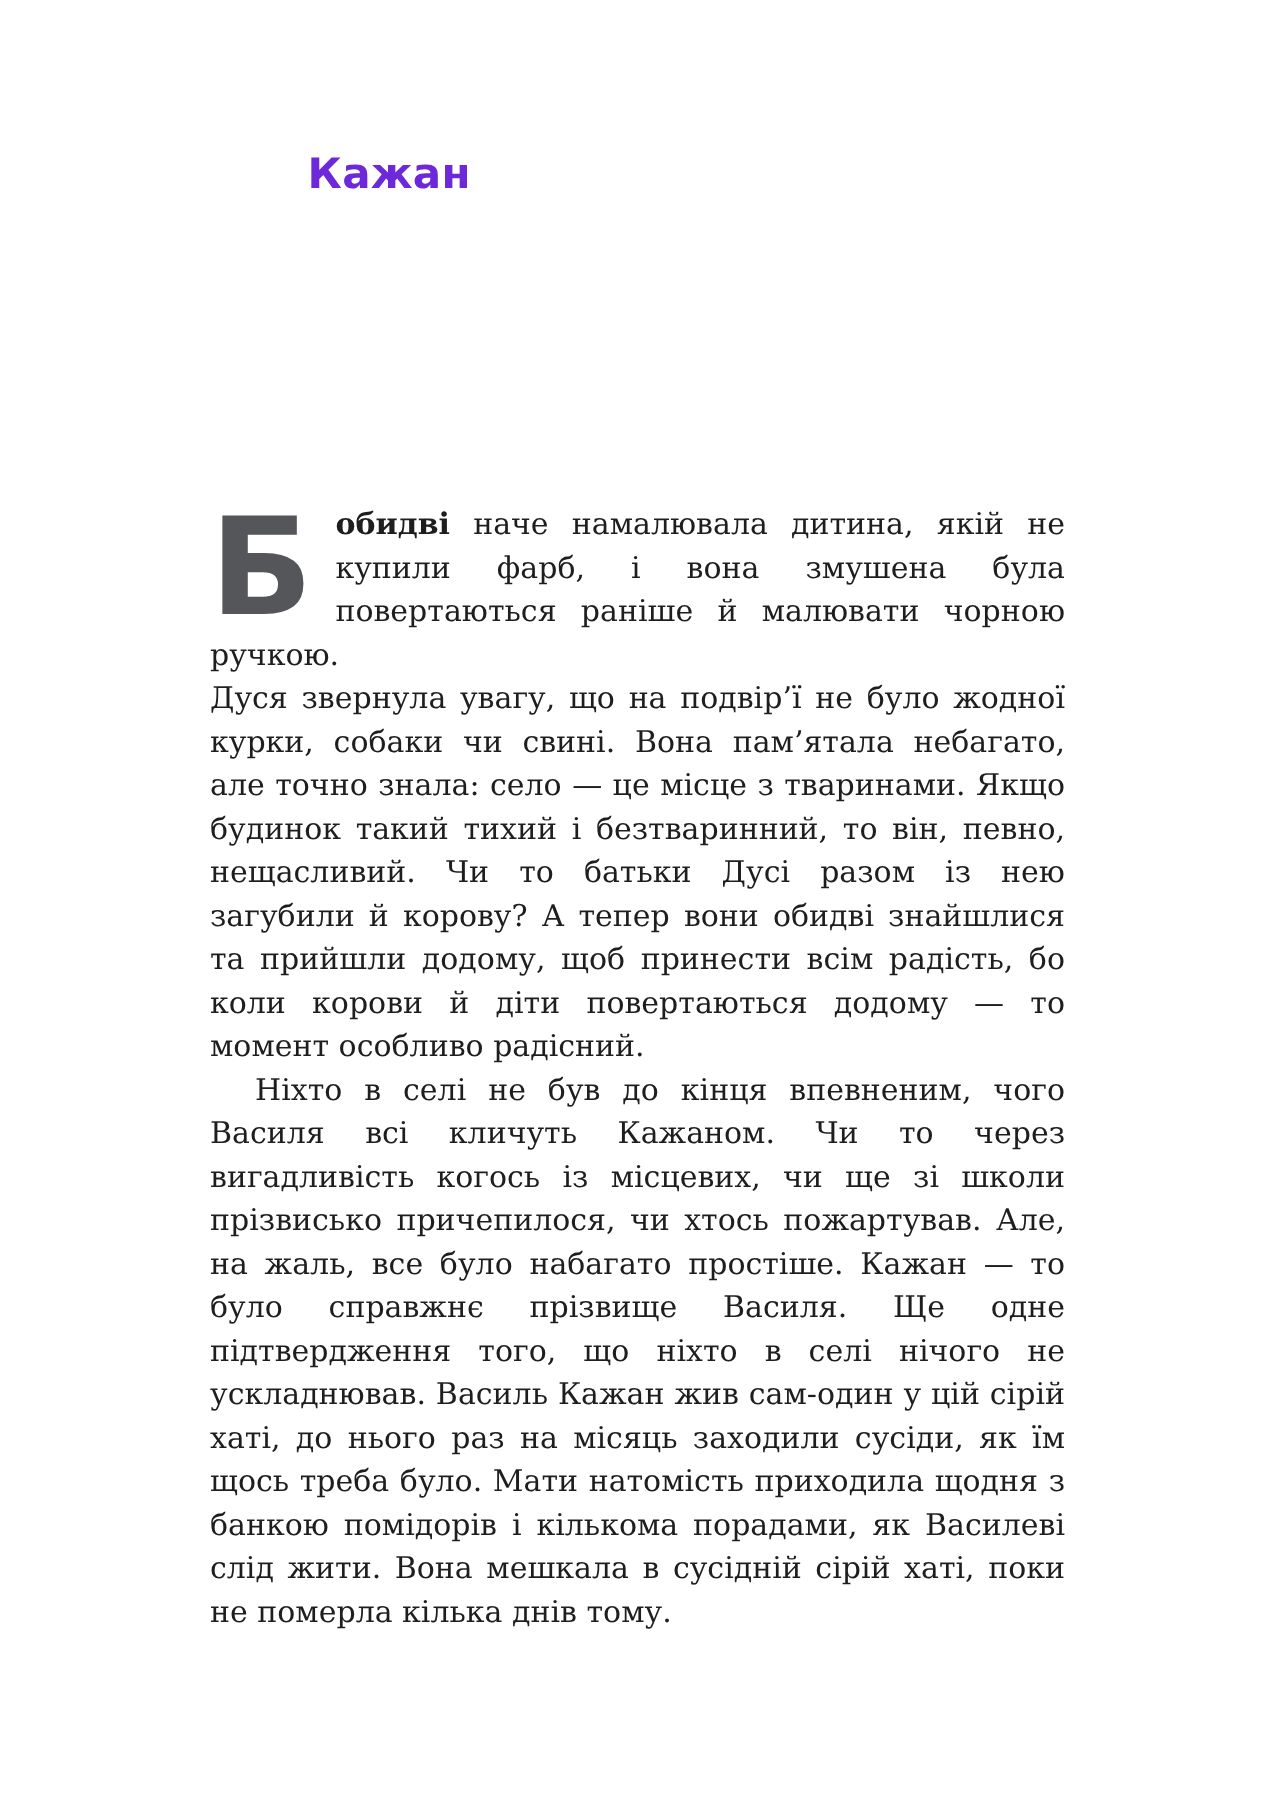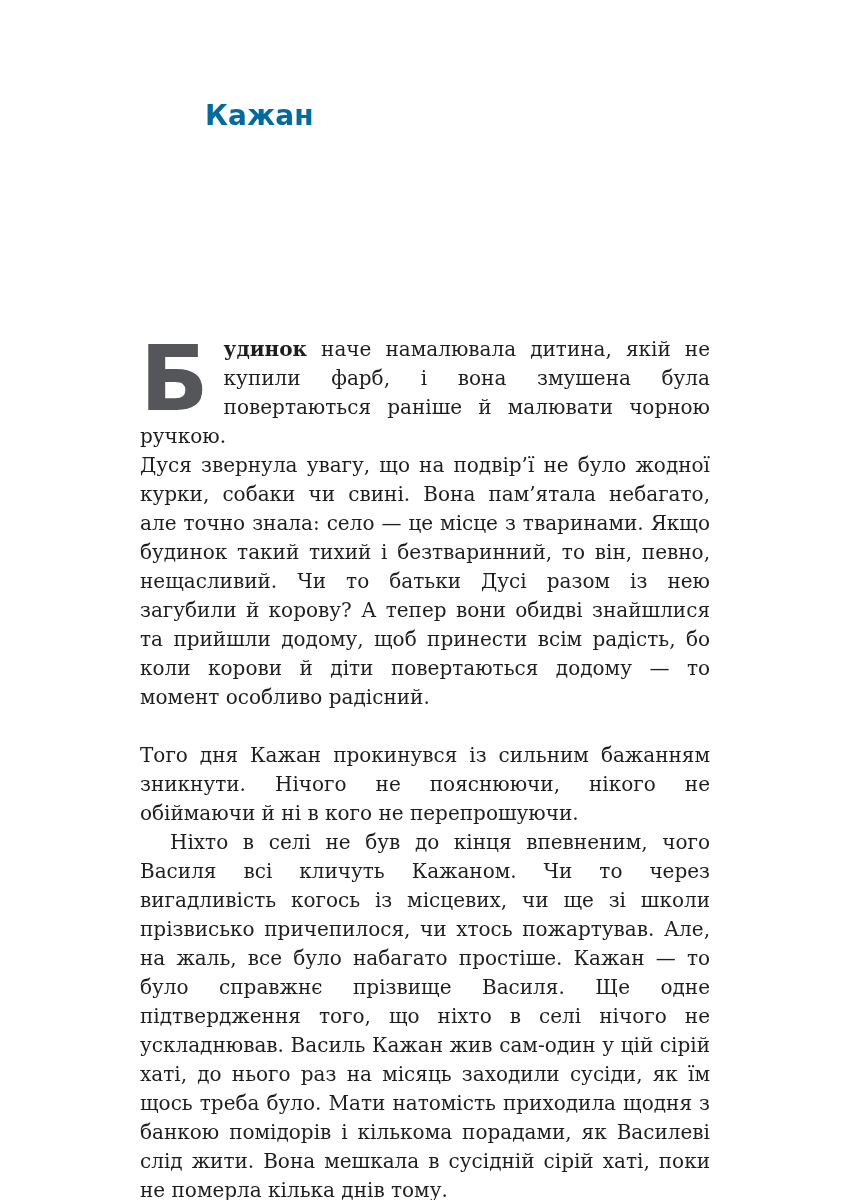--- a/index.html
+++ b/index.html
@@ -16,21 +16,21 @@
     font-family: "DejaVu Serif", "Liberation Serif", serif;
     color: #1e1e1e;
     overflow: hidden;
   }
 
   .chapter-title {
     margin: 0 0 202px 65px;
     font-size: 28px;
     line-height: 35px;
     font-weight: 700;
-    color: #0369a1;
+    color: #6d28d9;
     font-family: "DejaVu Sans", "Liberation Sans", sans-serif;
     letter-spacing: 0.2px;
   }
 
   .body-text {
     font-size: 20px;
     line-height: 29px;
     text-align: justify;
   }
 
@@ -54,23 +54,22 @@
 </style>
 </head>
 <body>
 
 <div class="page">
 
   <h1 class="chapter-title">Кажан</h1>
 
   <div class="body-text">
 
-    <p class="para"><span class="dropcap">Б</span><span class="bold-lead">удинок</span><span> наче намалювала дитина, якій не купили фарб, і вона змушена була повертаються раніше й малювати чорною ручкою.</span></p>
+    <p class="para"><span class="dropcap">Б</span><span class="bold-lead">обидві</span><span> наче намалювала дитина, якій не купили фарб, і вона змушена була повертаються раніше й малювати чорною ручкою.</span></p>
 
     <p class="para">Дуся звернула увагу, що на подвір’ї не було жодної курки, собаки чи свині. Вона пам’ятала небагато, але точно знала: село — це місце з тваринами. Якщо будинок такий тихий і безтваринний, то він, певно, нещасливий. Чи то батьки Дусі разом із нею загубили й корову? А тепер вони обидві знайшлися та прийшли додому, щоб принести всім радість, бо коли корови й діти повертаються додому — то момент особливо радісний.</p>
 
-    <p class="para section-break">Того дня Кажан прокинувся із сильним бажанням зникнути. Нічого не пояснюючи, нікого не обіймаючи й ні в кого не перепрошуючи.</p>
 
     <p class="para indent">Ніхто в селі не був до кінця впевненим, чого Василя всі кличуть Кажаном. Чи то через вигадливість когось із місцевих, чи ще зі школи прізвисько причепилося, чи хтось пожартував. Але, на жаль, все було набагато простіше. Кажан — то було справжнє прізвище Василя. Ще одне підтвердження того, що ніхто в селі нічого не ускладнював. Василь Кажан жив сам-один у цій сірій хаті, до нього раз на місяць заходили сусіди, як їм щось треба було. Мати натомість приходила щодня з банкою помідорів і кількома порадами, як Василеві слід жити. Вона мешкала в сусідній сірій хаті, поки не померла кілька днів тому.</p>
 
   </div>
 
 </div>
 
 </body></html>

